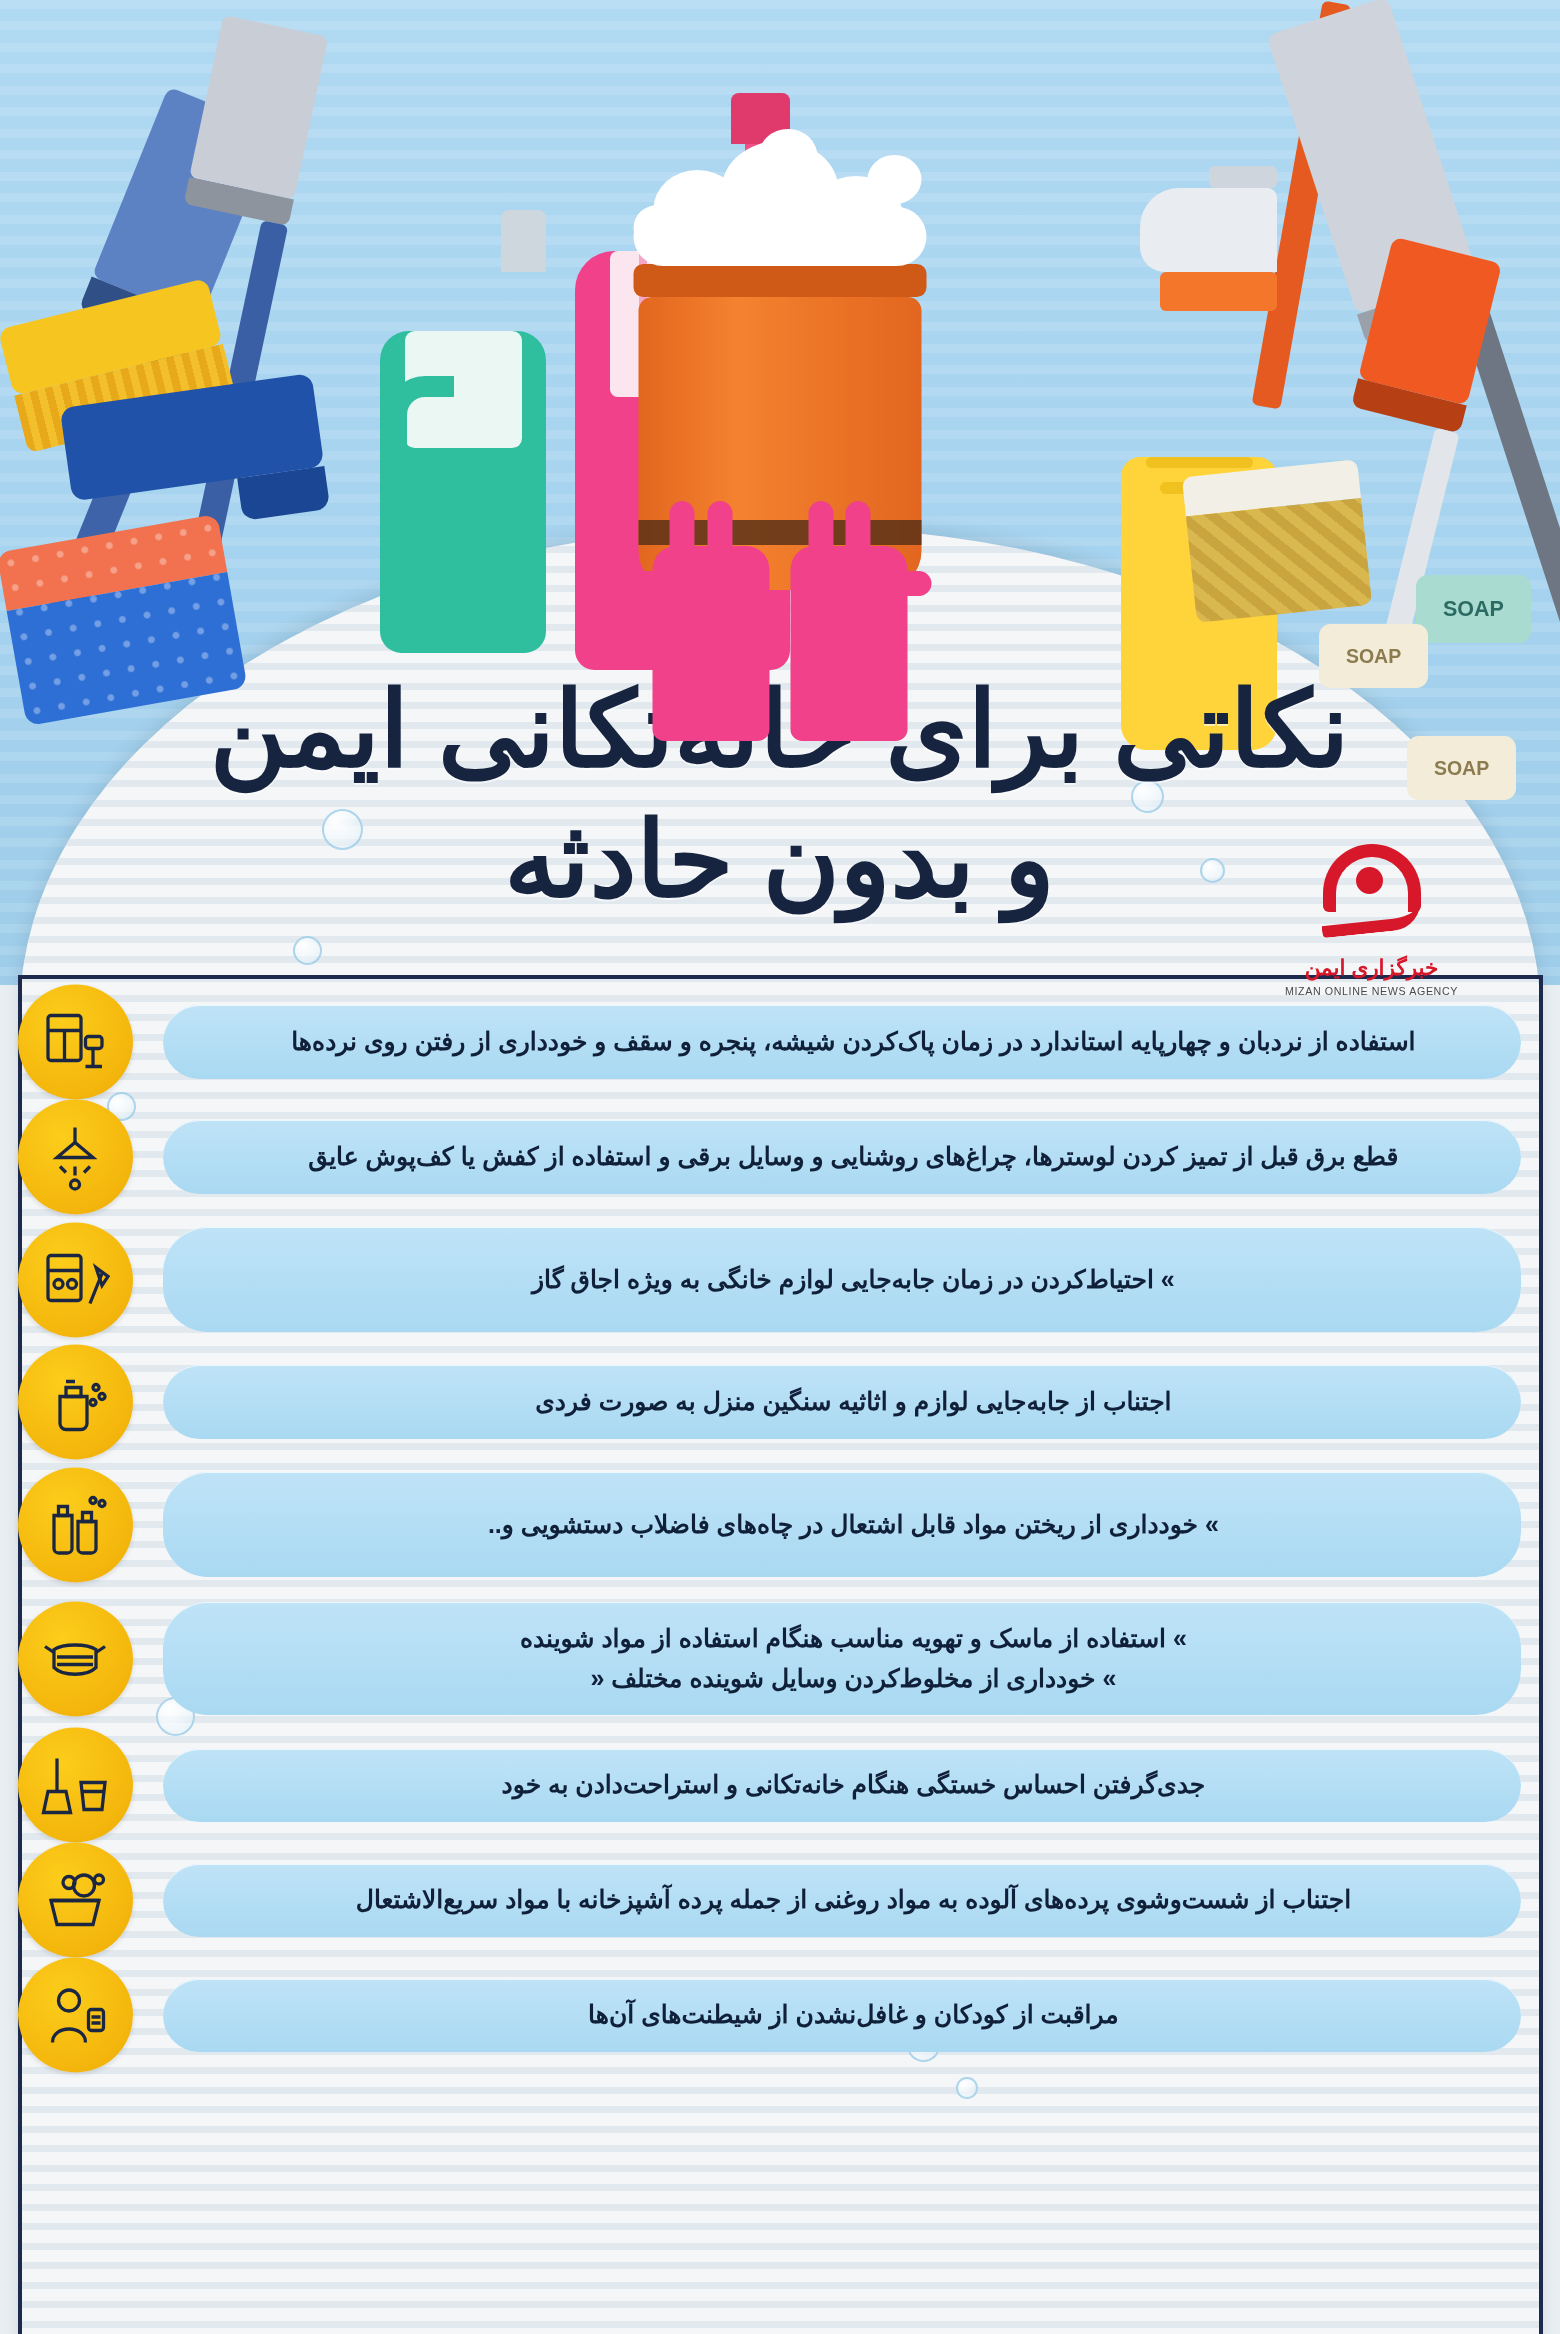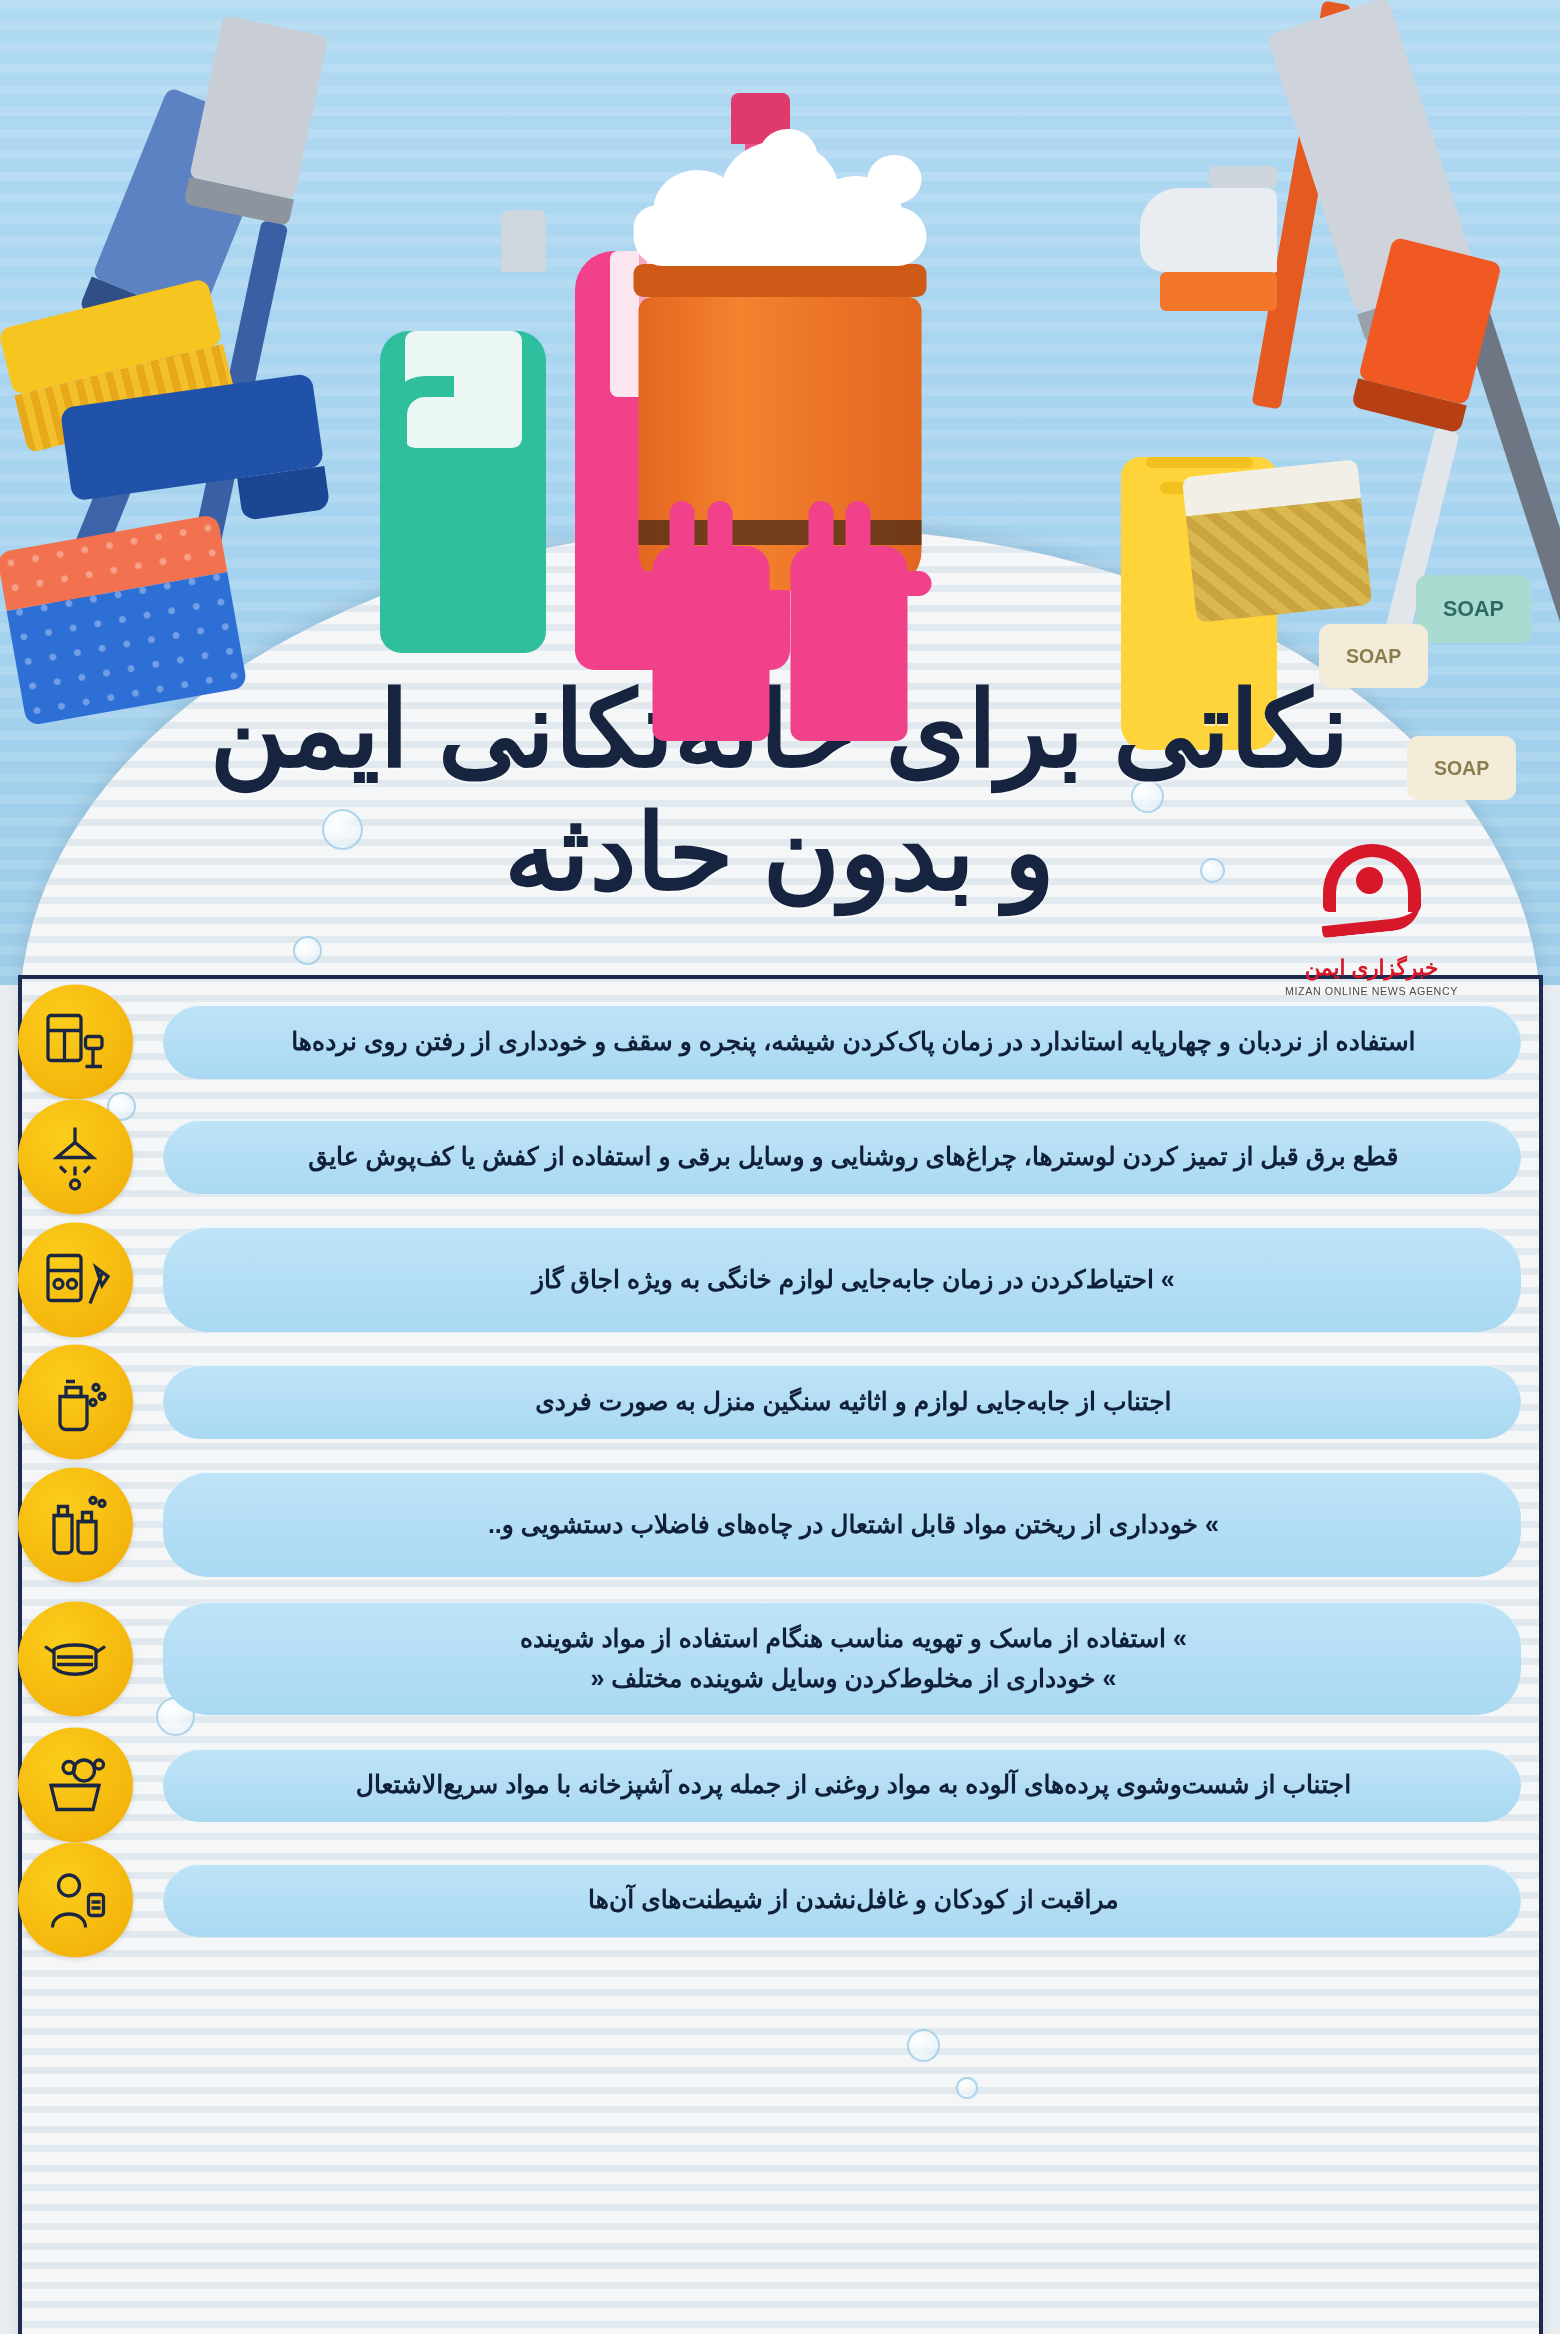--- a/index.html
+++ b/index.html
@@ -82,21 +82,21 @@
   }
   .headline .l1, .headline .l2 {
     font-family: "Liberation Sans", sans-serif;
     font-weight: bold;
     color: #17243f;
     letter-spacing: -1px;
     line-height: 1.08;
     text-shadow: 0 2px 0 rgba(255,255,255,.6);
   }
   .headline .l1 { font-size: 105px; }
-  .headline .l2 { font-size: 105px; margin-top: 10px; }
+  .headline .l2 { font-size: 105px; margin-top: 17px; }
 
   
   .logo {
     position: absolute;
     top: 844px;
     right: 86px;
     width: 205px;
     text-align: center;
     z-index: 7;
   }
@@ -553,20 +553,33 @@
           <path d="M10 18 C16 14 32 14 38 18 L38 30 C32 36 16 36 10 30 Z"></path>
           <line x1="12" y1="23" x2="36" y2="23"></line>
           <line x1="12" y1="28" x2="36" y2="28"></line>
           <path d="M10 20 L4 16"></path>
           <path d="M38 20 L44 16"></path>
         </svg>
       </div>
     </div>
     <div class="tip">
       <div class="bubble">
+        <div class="tip-line">جدی‌گرفتن احساس خستگی هنگام خانه‌تکانی  و استراحت‌دادن به خود</div>
+      </div>
+      <div class="badge">
+        <svg viewBox="0 0 48 48" fill="none" stroke-width="2.2">
+          <line x1="12" y1="6" x2="12" y2="28"></line>
+          <path d="M6 28h12l3 14H3z"></path>
+          <path d="M28 22h16l-2 18H30z"></path>
+          <path d="M28 28h16"></path>
+        </svg>
+      </div>
+    </div>
+    <div class="tip">
+      <div class="bubble">
         <div class="tip-line">اجتناب از  شست‌وشوی پرده‌های آلوده به مواد روغنی از جمله پرده آشپزخانه با مواد سریع‌الاشتعال</div>
       </div>
       <div class="badge">
         <svg viewBox="0 0 48 48" fill="none" stroke-width="2.2">
           <path d="M8 24h32l-4 16H12z"></path>
           <circle cx="30" cy="14" r="7"></circle>
           <circle cx="40" cy="10" r="3"></circle>
           <circle cx="20" cy="12" r="4"></circle>
           <line x1="8" y1="24" x2="40" y2="24"></line>
         </svg>

